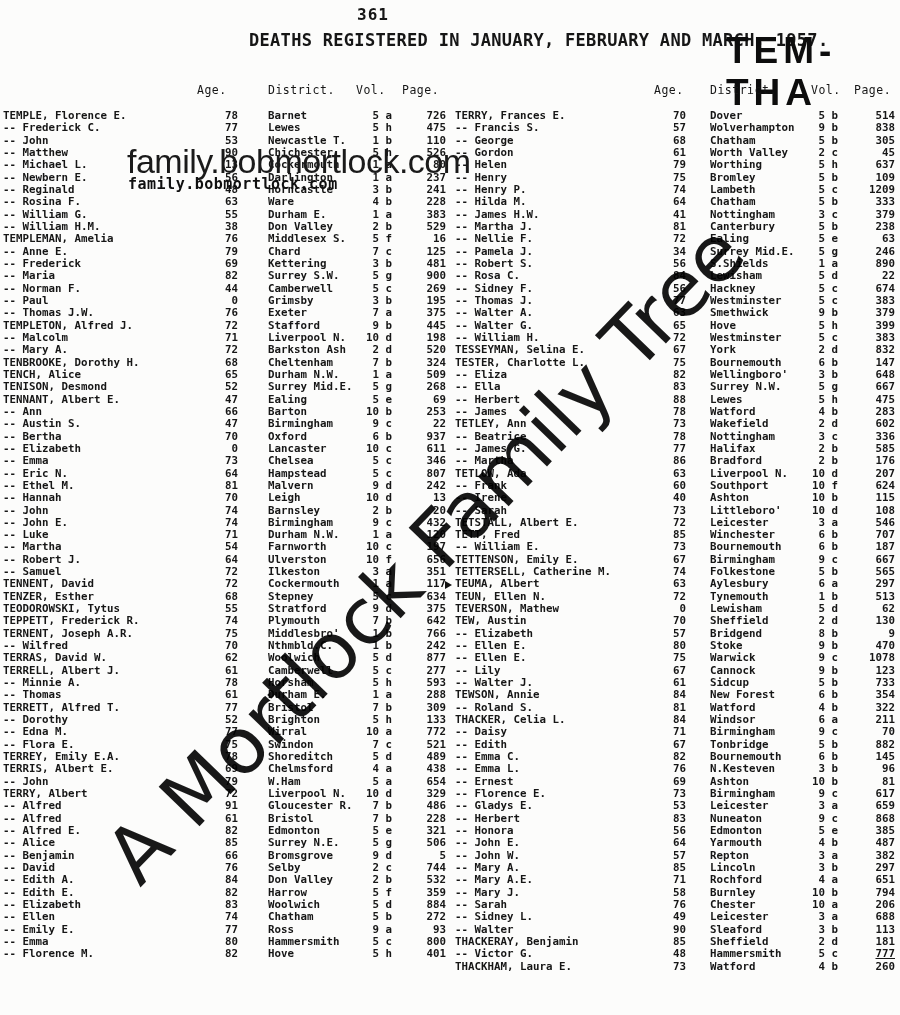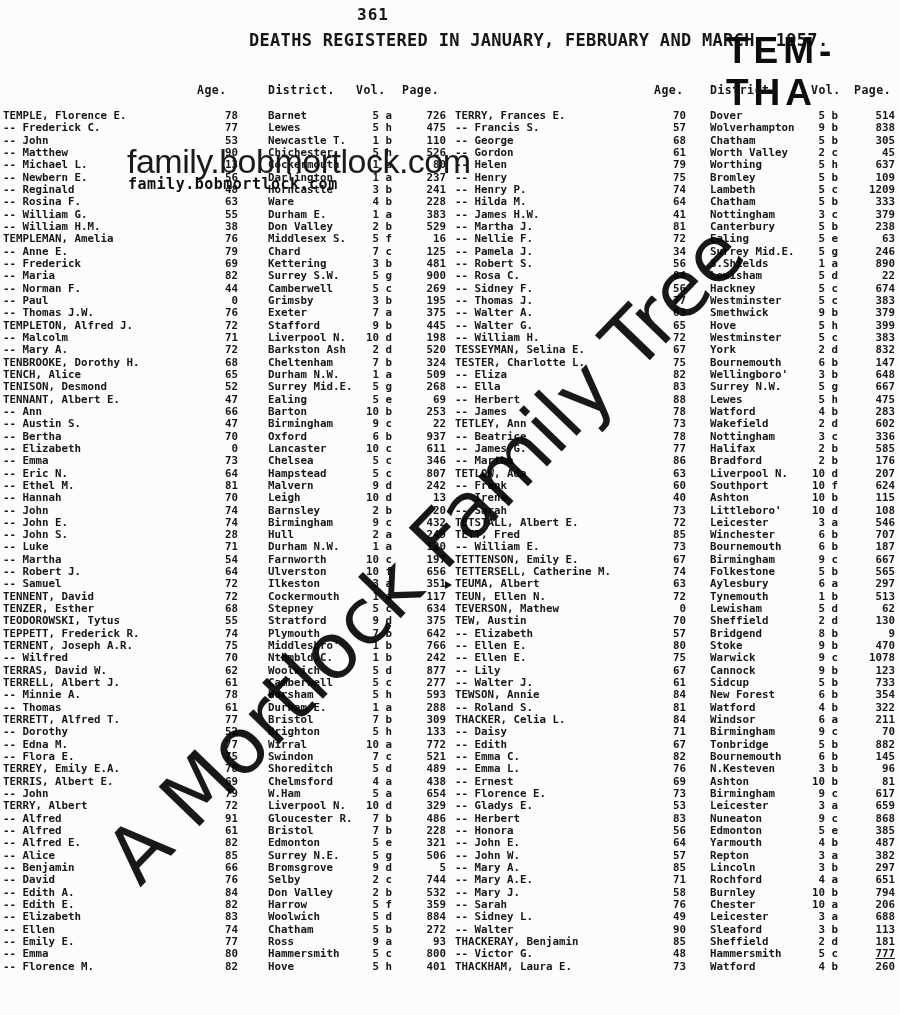--- a/index.html
+++ b/index.html
@@ -5,21 +5,21 @@
   html,body{margin:0;padding:0;}
   body{
     width:900px;height:1015px;position:relative;overflow:hidden;
     background:#fcfcfb;color:#161616;
     font-family:"DejaVu Sans Mono", monospace;
   }
   .abs{position:absolute;}
   .pgnum{left:338px;top:5px;width:70px;text-align:center;font-weight:700;font-size:16px;letter-spacing:1px;}
   .title{left:249px;top:30px;font-weight:700;font-size:17px;letter-spacing:0.3px;white-space:nowrap;}
   .range{left:726px;top:14px;font-family:"Liberation Sans",sans-serif;font-weight:700;font-size:37px;letter-spacing:5px;color:#0d0d0d;margin-top:16px;}
-  .hdr span{position:absolute;top:83px;font-weight:700;font-size:11.5px;letter-spacing:0.5px;text-align:right;}
+  .hdr span{position:absolute;top:83px;font-weight:400;font-size:11.5px;letter-spacing:0.5px;text-align:right;}
   #hdr-left .h-age{left:197px}#hdr-left .h-district{left:268px}#hdr-left .h-vol{left:356px}#hdr-left .h-page{left:402px}
   #hdr-right .h-age{left:654px}#hdr-right .h-district{left:710px}#hdr-right .h-vol{left:811px}#hdr-right .h-page{left:854px}
   .rows{left:0;top:110px;width:716px;z-index:1;}
   .row{position:relative;height:12.33px;font-size:10.8px;line-height:12.33px;font-weight:700;white-space:pre;}
   .c{position:absolute;top:0;}
   .row.L .name{left:3px;}
   .row.L .age{left:178px;width:60px;text-align:right;}
   .row.L .district{left:268px;}
   .row.L .vol{left:338px;width:54px;text-align:right;}
   .row.L .page{left:394px;width:52px;text-align:right;}
@@ -84,21 +84,20 @@
     <div class="row L"><span class="c name">-- Ann</span><span class="c age">66</span><span class="c district">Barton</span><span class="c vol">10 b</span><span class="c page">253</span></div>
     <div class="row L"><span class="c name">-- Austin S.</span><span class="c age">47</span><span class="c district">Birmingham</span><span class="c vol">9 c</span><span class="c page">22</span></div>
     <div class="row L"><span class="c name">-- Bertha</span><span class="c age">70</span><span class="c district">Oxford</span><span class="c vol">6 b</span><span class="c page">937</span></div>
     <div class="row L"><span class="c name">-- Elizabeth</span><span class="c age">0</span><span class="c district">Lancaster</span><span class="c vol">10 c</span><span class="c page">611</span></div>
     <div class="row L"><span class="c name">-- Emma</span><span class="c age">73</span><span class="c district">Chelsea</span><span class="c vol">5 c</span><span class="c page">346</span></div>
     <div class="row L"><span class="c name">-- Eric N.</span><span class="c age">64</span><span class="c district">Hampstead</span><span class="c vol">5 c</span><span class="c page">807</span></div>
     <div class="row L"><span class="c name">-- Ethel M.</span><span class="c age">81</span><span class="c district">Malvern</span><span class="c vol">9 d</span><span class="c page">242</span></div>
     <div class="row L"><span class="c name">-- Hannah</span><span class="c age">70</span><span class="c district">Leigh</span><span class="c vol">10 d</span><span class="c page">13</span></div>
     <div class="row L"><span class="c name">-- John</span><span class="c age">74</span><span class="c district">Barnsley</span><span class="c vol">2 b</span><span class="c page">20</span></div>
     <div class="row L"><span class="c name">-- John E.</span><span class="c age">74</span><span class="c district">Birmingham</span><span class="c vol">9 c</span><span class="c page">432</span></div>
-    <div class="row L"><span class="c name">-- John S.</span><span class="c age">28</span><span class="c district">Hull</span><span class="c vol">2 a</span><span class="c page">249</span></div>
     <div class="row L"><span class="c name">-- Luke</span><span class="c age">71</span><span class="c district">Durham N.W.</span><span class="c vol">1 a</span><span class="c page">120</span></div>
     <div class="row L"><span class="c name">-- Martha</span><span class="c age">54</span><span class="c district">Farnworth</span><span class="c vol">10 c</span><span class="c page">197</span></div>
     <div class="row L"><span class="c name">-- Robert J.</span><span class="c age">64</span><span class="c district">Ulverston</span><span class="c vol">10 f</span><span class="c page">656</span></div>
     <div class="row L"><span class="c name">-- Samuel</span><span class="c age">72</span><span class="c district">Ilkeston</span><span class="c vol">3 a</span><span class="c page">351</span></div>
     <div class="row L"><span class="c name">TENNENT, David</span><span class="c age">72</span><span class="c district">Cockermouth</span><span class="c vol">1 a</span><span class="c page">117</span></div>
     <div class="row L"><span class="c name">TENZER, Esther</span><span class="c age">68</span><span class="c district">Stepney</span><span class="c vol">5 c</span><span class="c page">634</span></div>
     <div class="row L"><span class="c name">TEODOROWSKI, Tytus</span><span class="c age">55</span><span class="c district">Stratford</span><span class="c vol">9 d</span><span class="c page">375</span></div>
     <div class="row L"><span class="c name">TEPPETT, Frederick R.</span><span class="c age">74</span><span class="c district">Plymouth</span><span class="c vol">7 b</span><span class="c page">642</span></div>
     <div class="row L"><span class="c name">TERNENT, Joseph A.R.</span><span class="c age">75</span><span class="c district">Middlesbro'</span><span class="c vol">1 b</span><span class="c page">766</span></div>
     <div class="row L"><span class="c name">-- Wilfred</span><span class="c age">70</span><span class="c district">Nthmbld.C.</span><span class="c vol">1 b</span><span class="c page">242</span></div>

